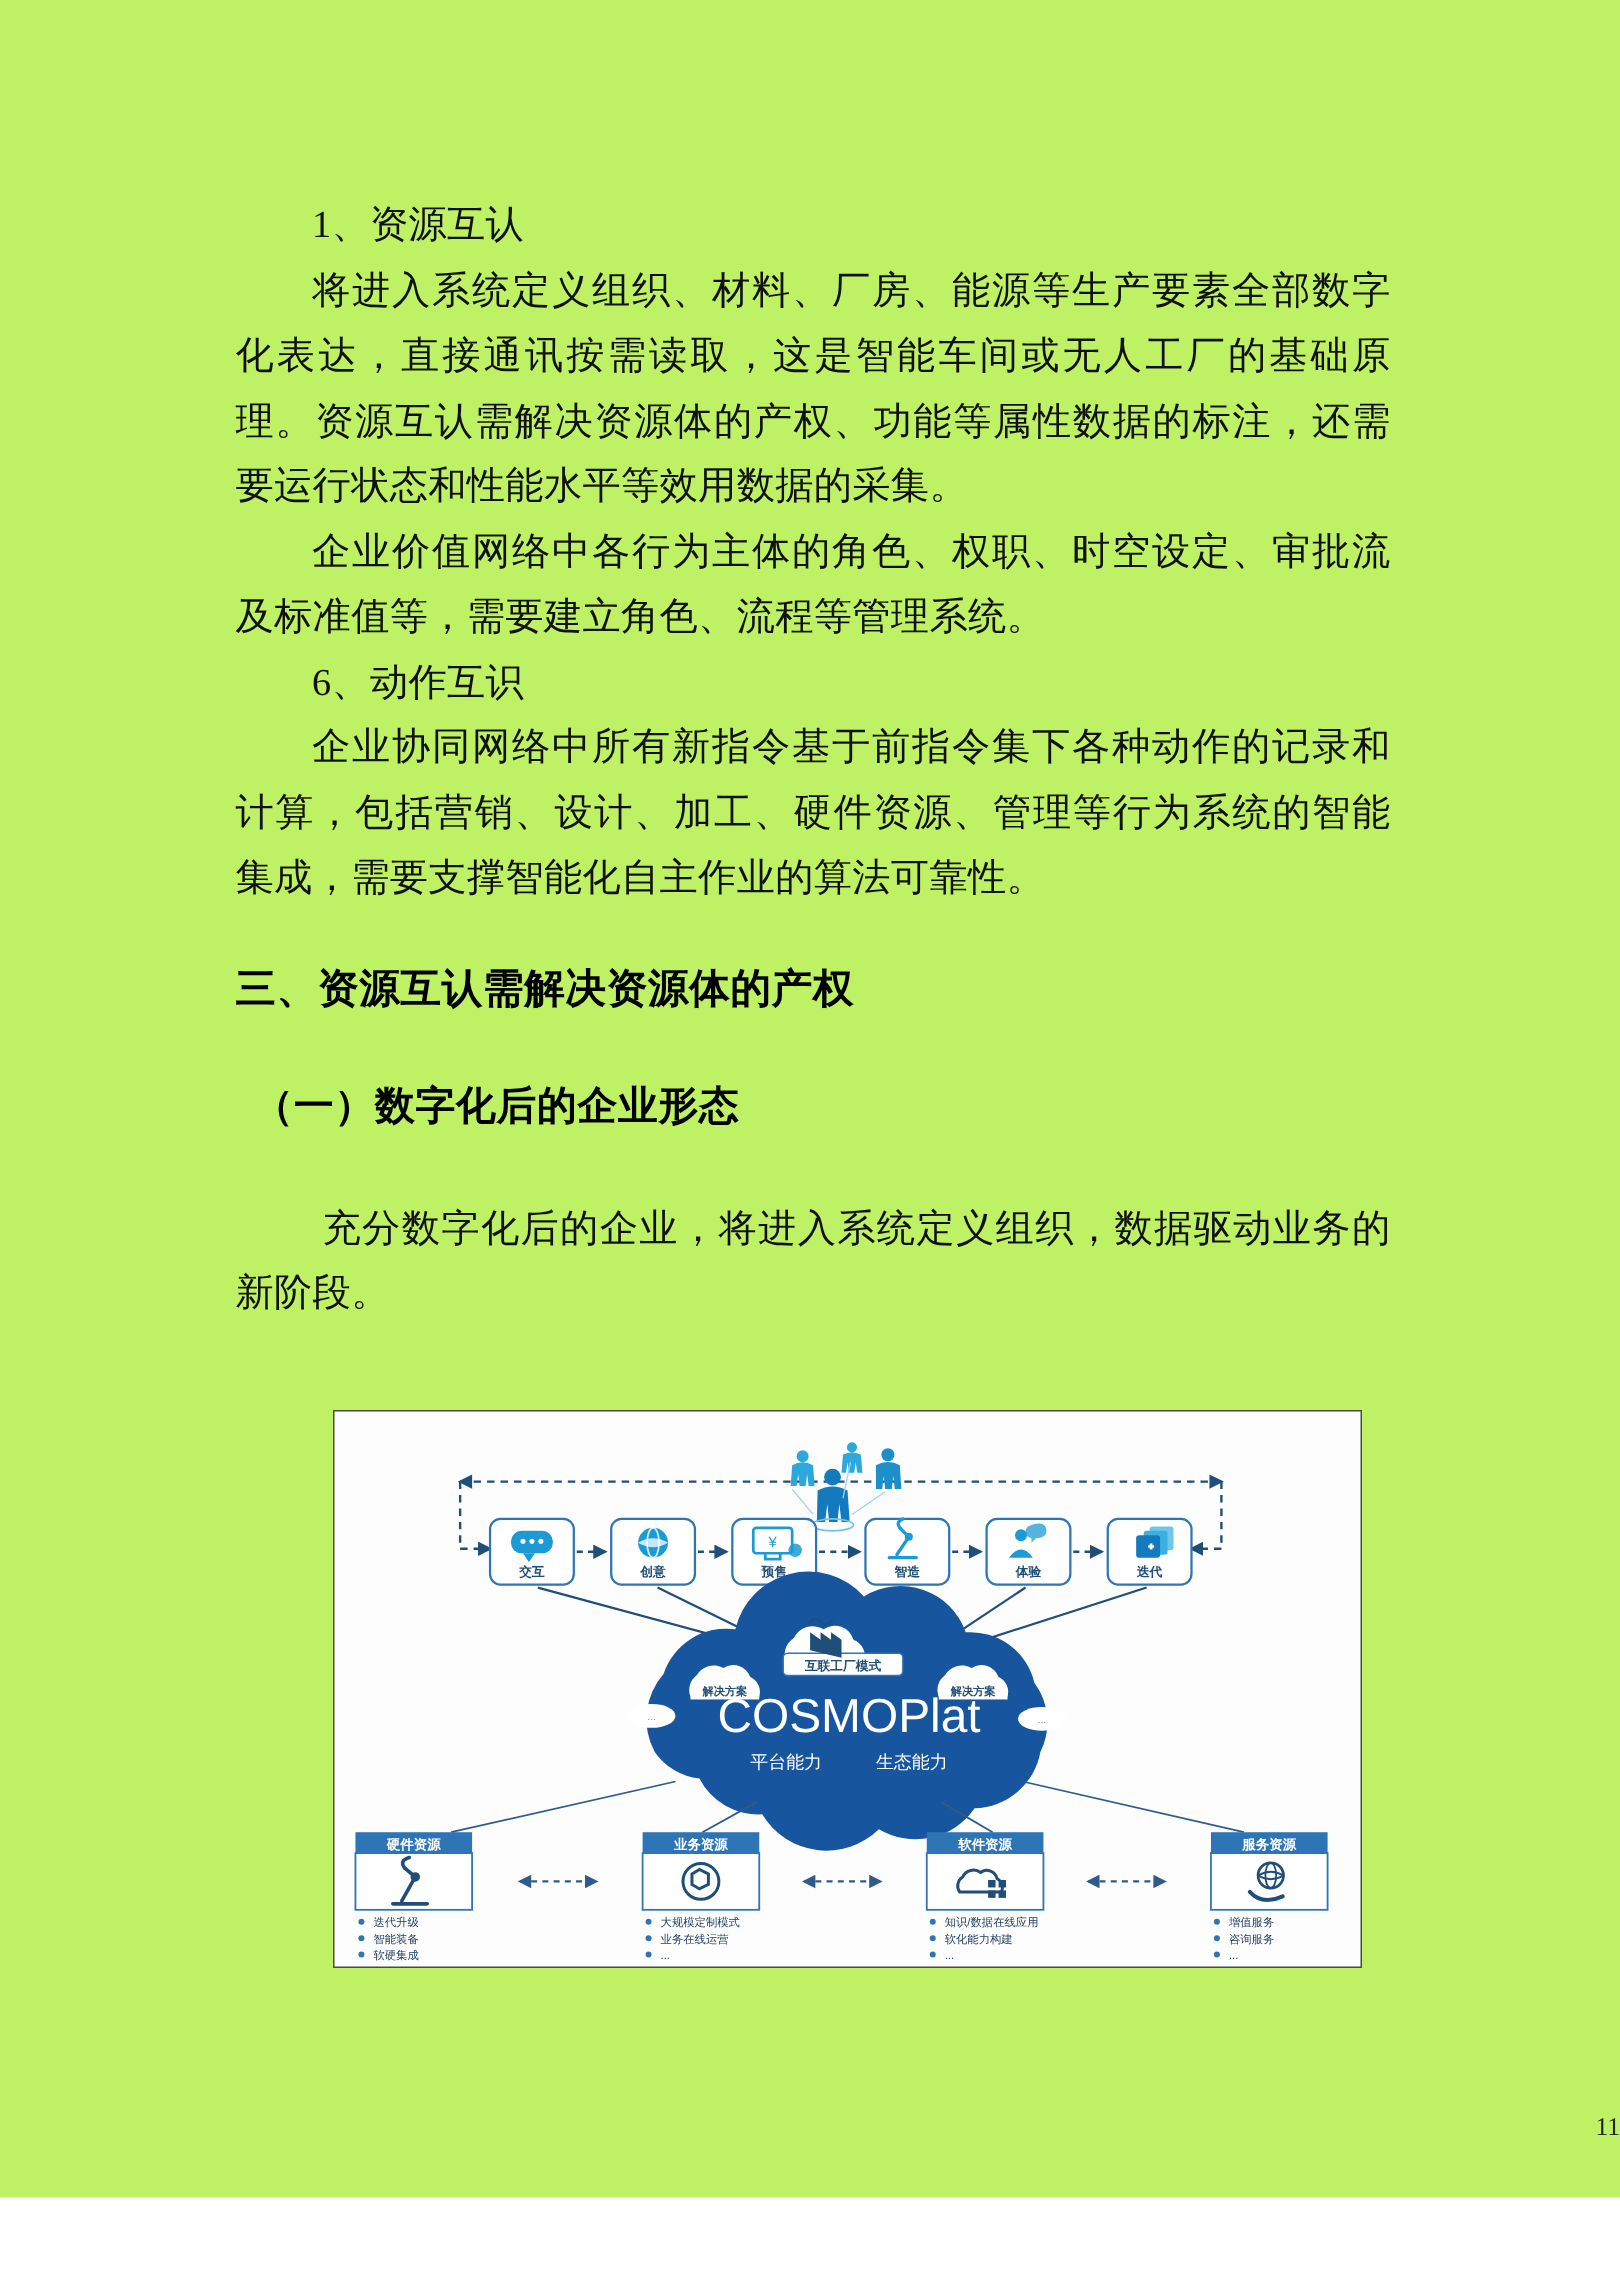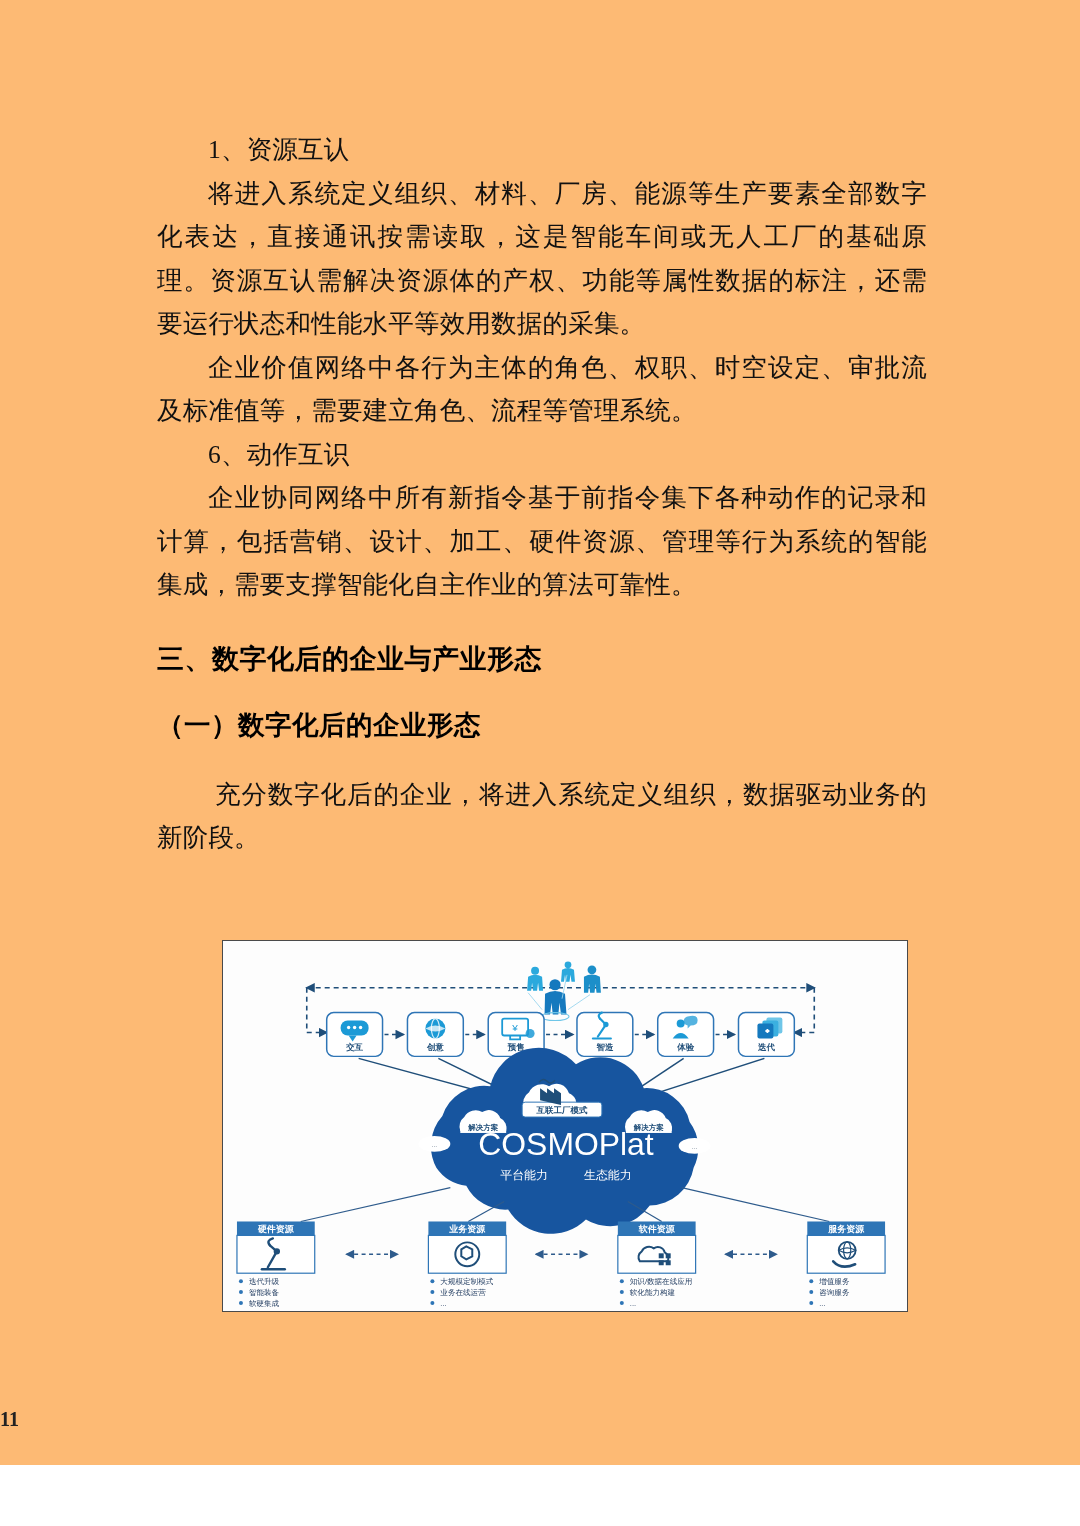--- a/index.html
+++ b/index.html
@@ -14,21 +14,21 @@
     font-family: "Liberation Serif", "DejaVu Serif", serif;
     color: #000000;
     overflow: hidden;
   }
 
   .page {
     position: absolute;
     left: 0; top: 0;
     width: 1080px;
     height: 1465px;
-    background: #fdba74;
+    background: #bef264;
   }
 
   .content {
     position: absolute;
     left: 157px;
     top: 128px;
     width: 770px;
   }
 
   
@@ -57,40 +57,39 @@
     letter-spacing: 0.5px;
     margin: 0;
     color: #000000;
     line-height: 40px;
   }
   .h-minor {
     font-family: "Liberation Serif", "DejaVu Serif", serif;
     font-size: 26.5px;
     font-weight: bold;
     letter-spacing: 0.5px;
-    margin: 0;
+    margin: 12px;
     color: #000000;
     line-height: 40px;
   }
 
   .gap-1 { height: 32px; }
   .gap-2 { height: 26px; }
   .gap-3 { height: 28px; }
 
   
   .page-number {
     position: absolute;
     left: 0;
     top: 1408px;
     width: 1080px;
-    text-align: left;
+    text-align: right;
     font-family: "Liberation Serif", "DejaVu Serif", serif;
-    font-size: 20px;
+    font-size: 17px;
     color: #222222;
-    font-weight: bold;
   }
 
   
   .figure-wrap {
     position: absolute;
     left: 222px;
     top: 940px;
     width: 686px;
     height: 372px;
     border: 1.5px solid #4a4a4a;
@@ -121,21 +120,21 @@
 
   <div class="content">
 
     <p class="para indent">1、资源互认</p>
     <p class="para indent">将进入系统定义组织、材料、厂房、能源等生产要素全部数字化表达，直接通讯按需读取，这是智能车间或无人工厂的基础原理。资源互认需解决资源体的产权、功能等属性数据的标注，还需要运行状态和性能水平等效用数据的采集。</p>
     <p class="para indent">企业价值网络中各行为主体的角色、权职、时空设定、审批流及标准值等，需要建立角色、流程等管理系统。</p>
     <p class="para indent">6、动作互识</p>
     <p class="para indent">企业协同网络中所有新指令基于前指令集下各种动作的记录和计算，包括营销、设计、加工、硬件资源、管理等行为系统的智能集成，需要支撑智能化自主作业的算法可靠性。</p>
 
     <div class="gap-1"></div>
-    <h2 class="h-major">三、数字化后的企业与产业形态</h2>
+    <h2 class="h-major">三、资源互认需解决资源体的产权</h2>
 
     <div class="gap-2"></div>
     <h3 class="h-minor">（一）数字化后的企业形态</h3>
 
     <div class="gap-3"></div>
     <p class="para indent-wide">充分数字化后的企业，将进入系统定义组织，数据驱动业务的新阶段。</p>
 
   </div>
 
   <div class="figure-wrap">

